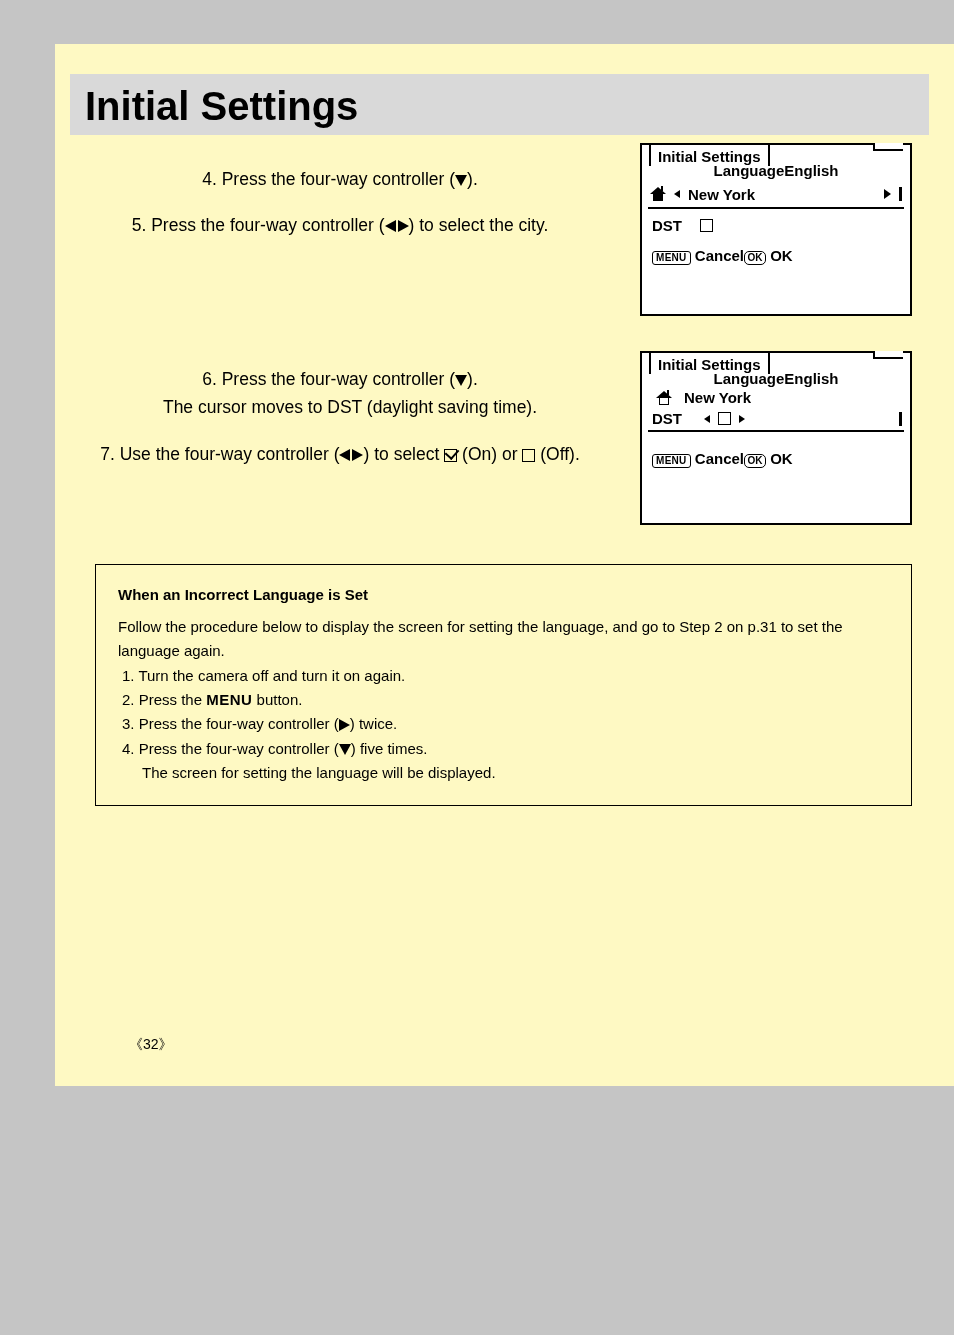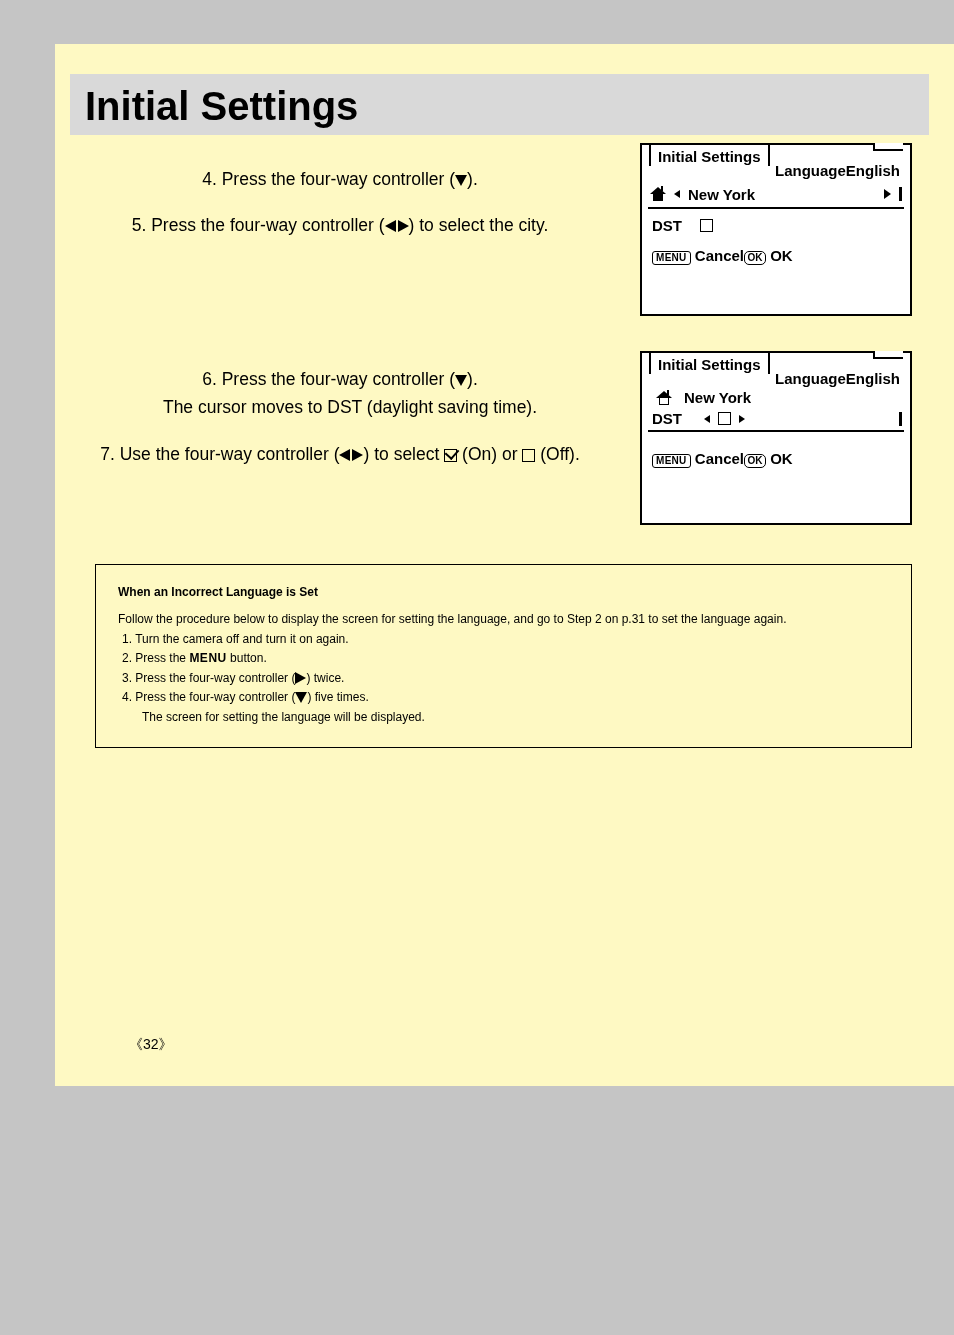--- a/index.html
+++ b/index.html
@@ -88,21 +88,21 @@
       top: -2.5px;
       right: 7px;
       width: 30px;
       height: 8px;
       background: #fff;
       border-left: 2.5px solid #000;
       border-bottom: 2.5px solid #000;
     }
     .scr-row {
       display: flex;
-      justify-content: flex-end;
+      justify-content: center;
       align-items: center;
       padding: 0 10px;
       font-weight: bold;
       height: 28px;
     }
     .pad-top { padding-top: 22px; }
     .sel-row {
       margin: 10px 6px 0 6px;
       border-bottom: 2px solid #000;
       display: flex;
@@ -174,21 +174,21 @@
       display:inline-block; vertical-align:middle;
     }
     .right-cap {
       display:inline-block; width:3px; height:14px; background:#000; vertical-align:middle;
     }
 
     .note-box {
       margin: 96px 42px 0 40px;
       border: 1.6px solid #000;
       padding: 18px 22px 20px 22px;
-      font-size: 12px;
+      font-size: 15px;
       line-height: 1.62;
     }
     .note-box .ttl { font-weight: bold; margin-bottom: 8px; }
     .note-steps { padding-left: 4px; }
     .note-steps div { }
     .inline-menu {
       font-weight: bold; letter-spacing: 0.5px;
     }
     .page-num {
       position: absolute;

